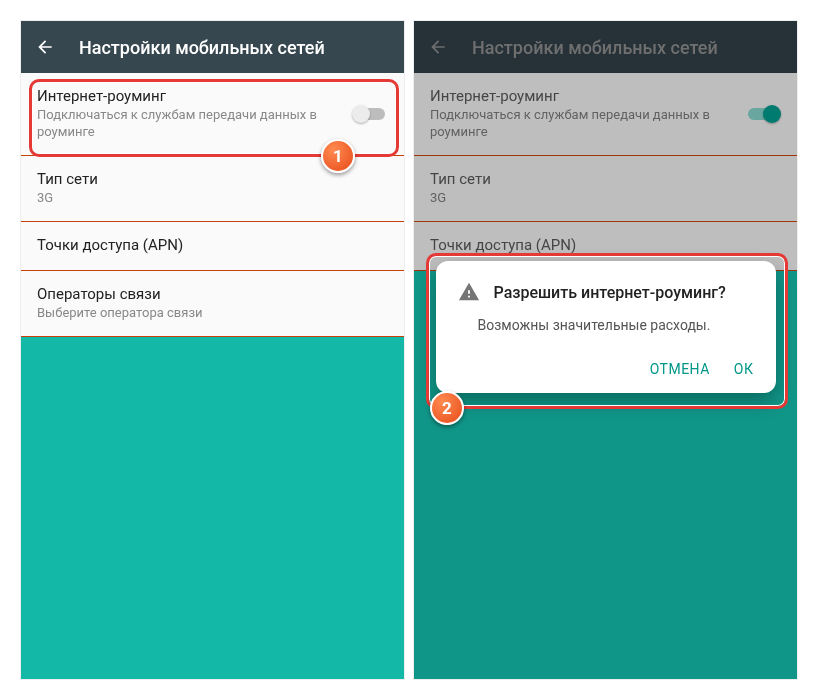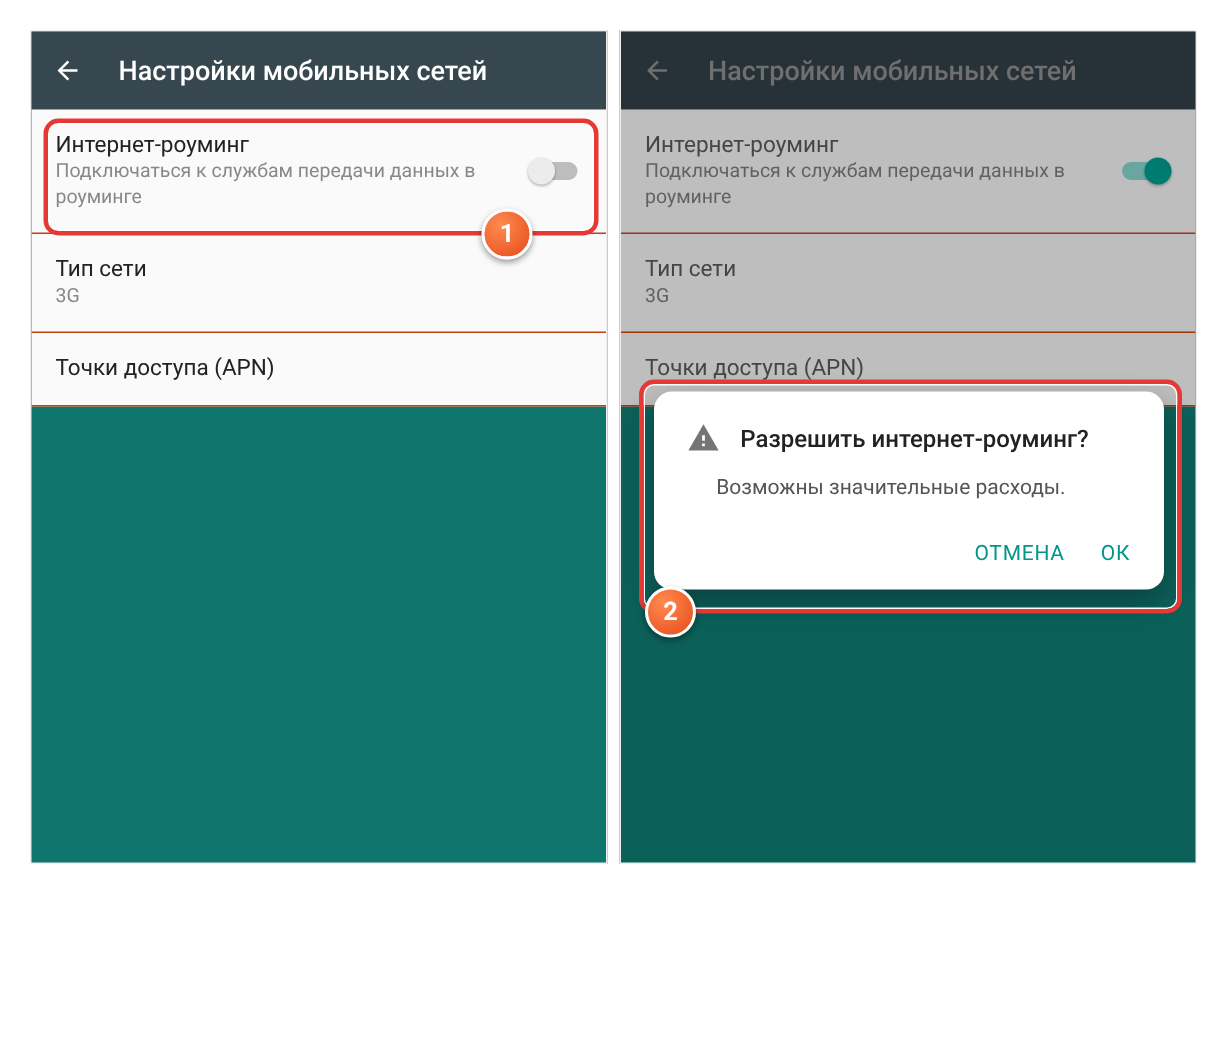--- a/index.html
+++ b/index.html
@@ -1,18 +1,18 @@
 <!DOCTYPE html>
 <html><head>
 <meta charset="utf-8">
 <style>
 * { margin: 0; padding: 0; box-sizing: border-box; font-family: Roboto, Arial, sans-serif; }
 body { background: #ffffff; width: 818px; height: 700px; position: relative; }
 .screens { display: flex; gap: 8px; padding: 20px; }
-.screen { width: 386px; height: 556px; background: #0f766e; position: relative; overflow: hidden; border: 1px solid #eee; }
+.screen { width: 386px; height: 660px; background: #14b8a6; position: relative; overflow: hidden; border: 1px solid #eee; }
 .header { background: #37474f; height: 52px; display: flex; align-items: center; padding: 0 14px; gap: 24px; }
 .header.dimmed { background: #2f3d44; }
 .back-arrow { width: 20px; height: 20px; cursor: pointer; }
 .back-arrow svg { fill: #fff; }
 .header.dimmed .back-arrow svg { fill: #888; }
 .header-title { color: #fff; font-size: 18px; font-weight: 500; }
 .header.dimmed .header-title { color: #888; }
 .content { background: #fafafa; }
 .content.dimmed { background: #e8e8e8; }
 .item { padding: 14px 16px; border-bottom: 1px solid #c2410c; display: flex; align-items: center; justify-content: space-between; cursor: pointer; position: relative; }
@@ -72,20 +72,26 @@
           <div class="item-sub">3G</div>
         </div>
       </div>
 
       <div class="item">
         <div class="item-text">
           <div class="item-title">Точки доступа (APN)</div>
         </div>
       </div>
 
+      <div class="item">
+        <div class="item-text">
+          <div class="item-title">Операторы связи</div>
+          <div class="item-sub">Выберите оператора связи</div>
+        </div>
+      </div>
 
     </div>
 
     <div class="highlight-box" style="top:58px; left:8px; width:370px; height:78px;"></div>
     <div class="badge" style="top:118px; left:300px;">1</div>
   </div>
 
   <div class="screen">
     <div class="header dimmed">
       <span class="back-arrow">

